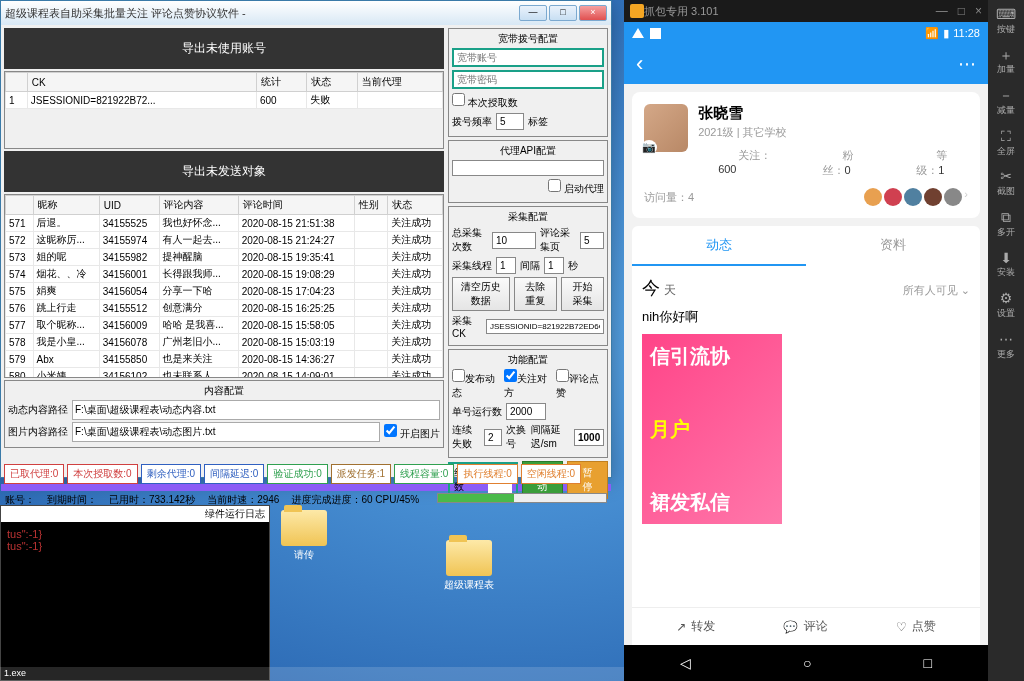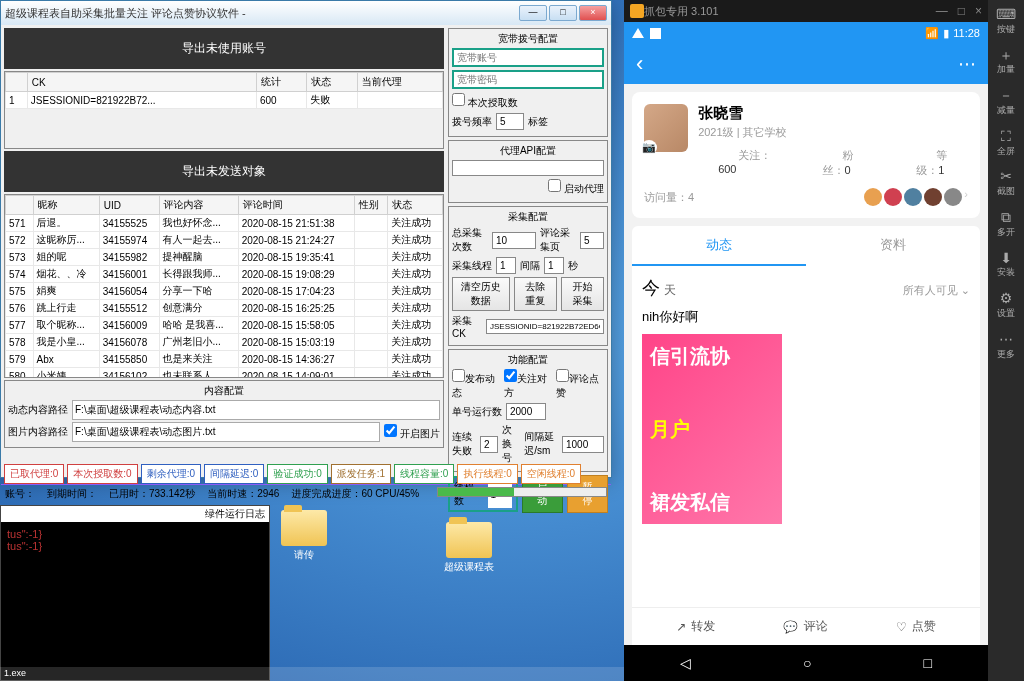--- a/index.html
+++ b/index.html
@@ -30,21 +30,21 @@
 .btn.orange{background:#e8a030;color:#fff;border-color:#c08020;padding:4px 10px;}
 .cfgrow{display:flex;gap:4px;align-items:center;font-size:10px;margin-bottom:2px;}
 .path{flex:1;border:1px solid #aaa;padding:2px;font-size:10px;background:#fff;}
 .stats{display:flex;gap:3px;margin-top:3px;padding:0 3px;}
 .stat{border:1px solid;padding:2px 5px;font-size:10px;background:#fff;}
 .st-red{border-color:#d04040;color:#d04040;}
 .st-blue{border-color:#3060c0;color:#3060c0;}
 .st-green{border-color:#30a050;color:#30a050;}
 .st-brown{border-color:#a07030;color:#a07030;}
 .st-orange{border-color:#e08030;color:#e08030;}
-.foot{display:flex;font-size:10px;padding:2px 4px;gap:12px;border-top:1px solid #8b5cf6;}
+.foot{display:flex;font-size:10px;padding:2px 4px;gap:12px;border-top:7px solid #8b5cf6;}
 .prog{flex:1;height:10px;border:1px solid #888;margin-left:6px;position:relative;background:#eee;}
 .prog::before{content:"";position:absolute;left:0;top:0;bottom:0;width:45%;background:#4aba4a;}
 
 .folder{position:absolute;text-align:center;width:58px;font-size:10px;color:#fff;}
 .folder .ficon{width:46px;height:36px;background:linear-gradient(180deg,#fde9a8,#f0c454);border-radius:3px;margin:0 auto 2px;position:relative;}
 .folder .ficon::before{content:"";position:absolute;top:-5px;left:3px;width:18px;height:7px;background:#f0c454;border-radius:2px 2px 0 0;}
 
 .console{position:absolute;left:0;top:505px;width:270px;height:176px;background:#000;border:1px solid #444;}
 .console .ctitle{background:#fff;color:#000;font-size:10px;padding:1px 4px;text-align:right;}
 .console .cbody{padding:6px;color:#bb3333;font-size:11px;font-family:monospace;}
@@ -310,21 +310,21 @@
         </div>
         <div class="row">
             <span>单号运行数</span>
             <input class="inp" style="width: 40px;" value="2000">
           </div>
         <div class="row">
           <span>连续失败</span>
             <input class="inp" style="width: 18px;" value="2">
           <span>次换号</span>
           <span>间隔延迟/sm</span>
-            <input class="inp" style="width: 42px;" value="1000">
+            <input class="inp" style="width: 30px; font-weight: bold;" value="1000">
         </div>
       </div>
       <div class="row">
         <div style="border:2px solid #1aa088;padding:2px 4px;display:flex;gap:6px">
           <span>线程数</span>
           <input class="inp" style="width: 24px; border: none;" value="1">
         </div>
         <button class="btn green">启动</button>
         <button class="btn orange">暂停</button>
       </div>
@@ -349,21 +349,21 @@
     <span>进度完成进度：60 CPU/45%</span>
     <div class="prog"></div>
   </div>
 </div>
 
 <div id="folders">
     <div class="folder" style="left: 275px; top: 510px;">
       <div class="ficon"></div>
       <div>请传</div>
     </div>
-    <div class="folder" style="left: 440px; top: 522px;">
+    <div class="folder" style="left: 440px; top: 540px;">
       <div class="ficon"></div>
       <div>超级课程表</div>
     </div>
   </div>
 
 <div class="console">
   <div class="ctitle">绿件运行日志</div>
   <div class="cbody">
     <div>tus":-1}</div>
       <div>tus":-1}</div>

